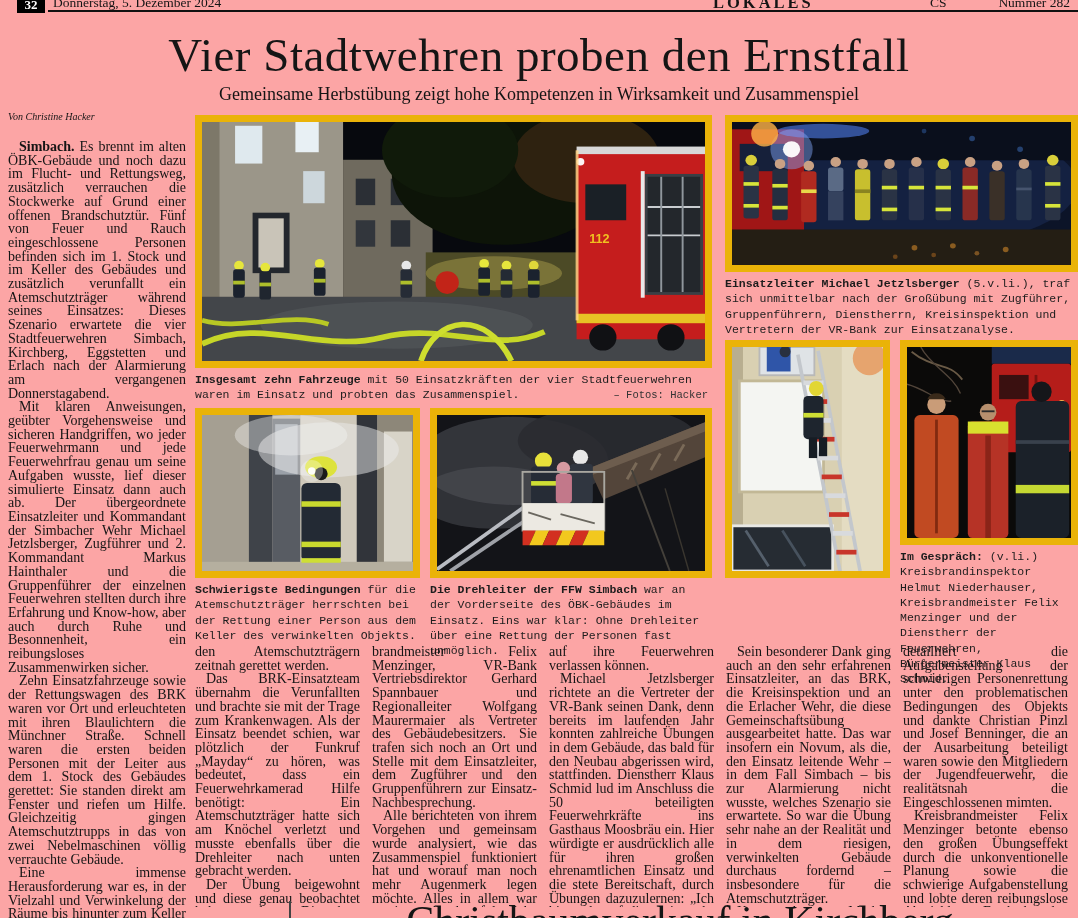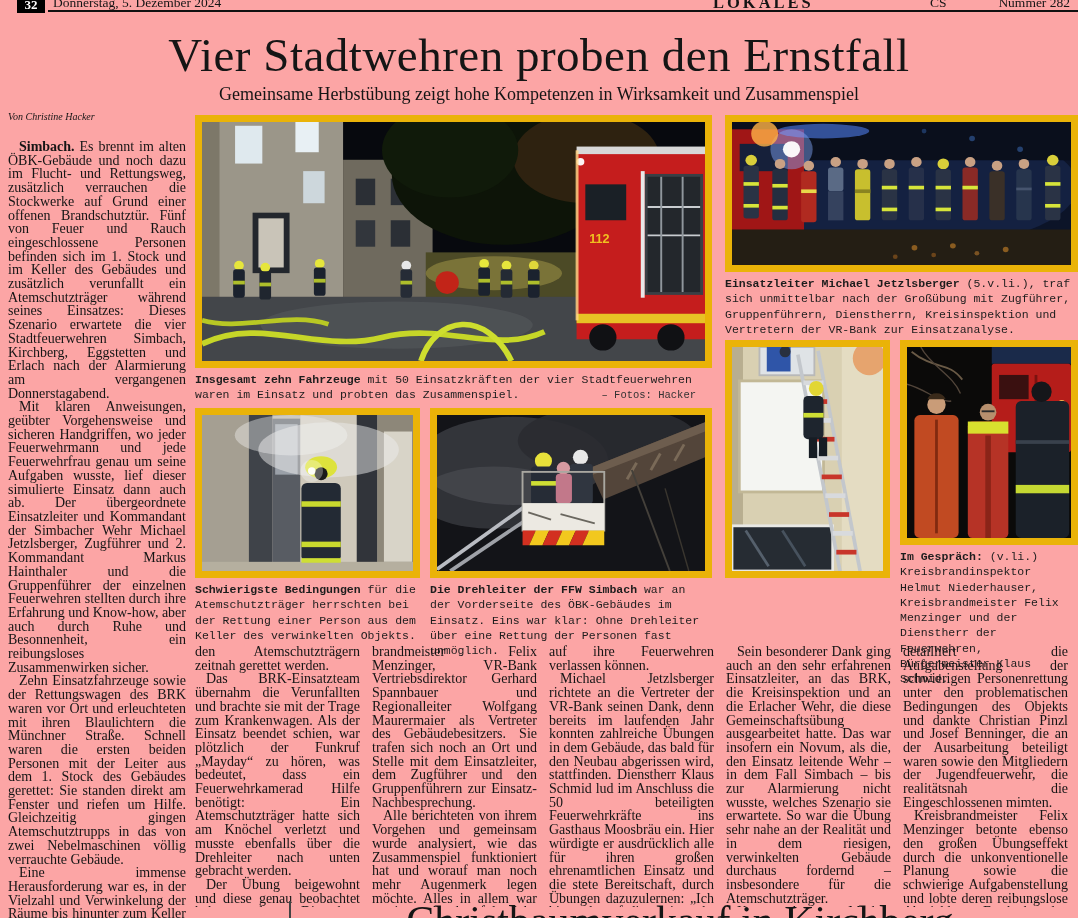--- a/index.html
+++ b/index.html
@@ -24,21 +24,21 @@
   .bodycol{position:absolute;overflow:hidden;font-size:14px;line-height:13.7px;text-align:justify;hyphens:auto;-webkit-hyphens:auto;}
   .bodycol p{margin:0;}
   .bodycol p.ind{text-indent:11px;}
   .lead-bold{font-weight:bold;}
   
   .photo{position:absolute;border:7px solid #eab308;box-sizing:border-box;background:#111;}
   .photo svg{display:block;width:100%;height:100%;}
   
   .cap{position:absolute;font-family:Liberation Mono, monospace;font-size:11.5px;line-height:15.3px;color:#1d1d1d;text-align:left;}
   .cap b{font-weight:bold;}
-  .cap .credit{position:absolute;right:16px;bottom:1px;font-size:10.5px;color:#333;margin-top:36px;}
+  .cap .credit{position:absolute;right:4px;bottom:1px;font-size:10.5px;color:#333;margin-top:36px;}
   
   .next-head{position:absolute;left:320px;top:897px;width:720px;text-align:center;font-size:42px;font-weight:400;white-space:nowrap;}
   .next-rule{position:absolute;left:289px;top:901px;width:2px;height:17px;background:#444;}
 </style>
 </head>
 <body>
 
 <div id="page">
 
   <div>

